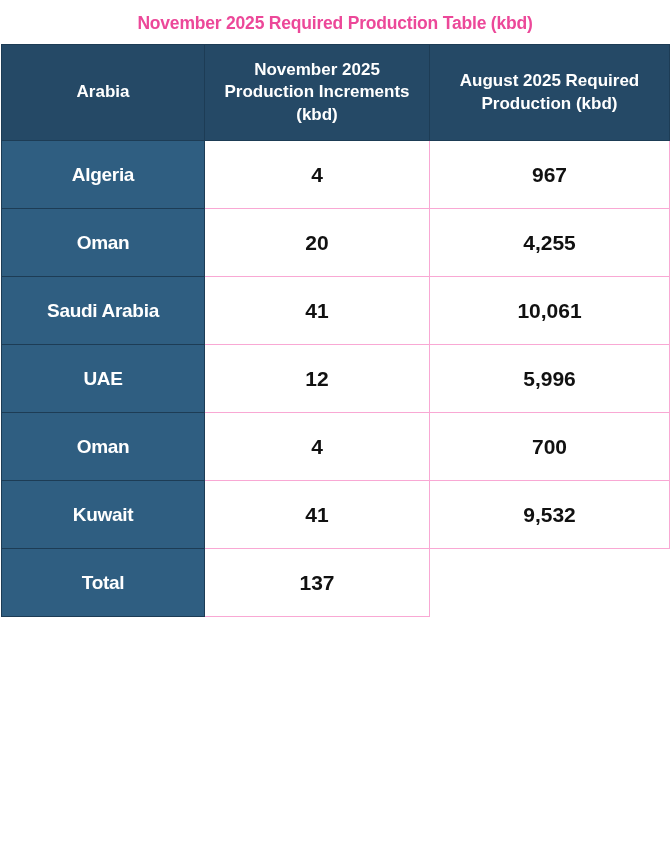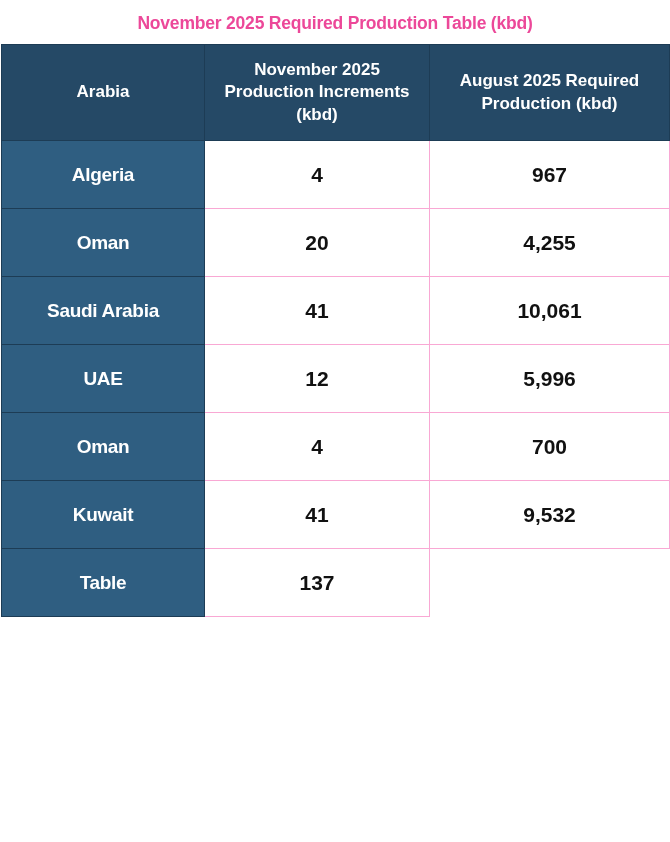--- a/index.html
+++ b/index.html
@@ -128,20 +128,20 @@
         <td class="country">Oman</td>
         <td class="num">4</td>
         <td class="num">700</td>
       </tr>
       <tr>
         <td class="country">Kuwait</td>
         <td class="num">41</td>
         <td class="num">9,532</td>
       </tr>
       <tr class="total">
-        <td class="country">Table</td>
+        <td class="country">Total</td>
         <td class="num">137</td>
         <td class="empty"></td>
       </tr>
     </tbody>
   </table>
 
 </div>
 
 </body></html>

